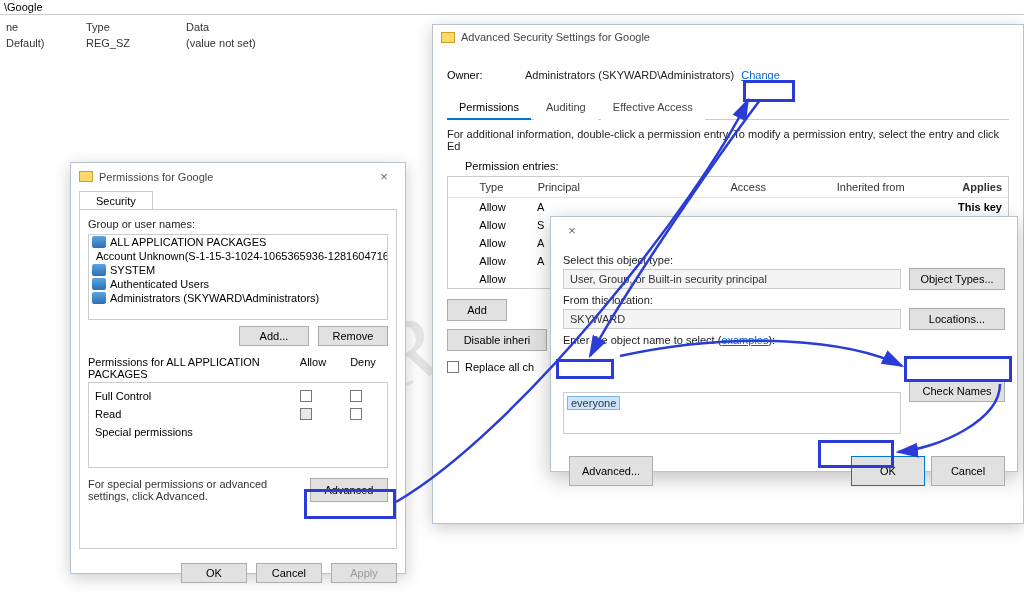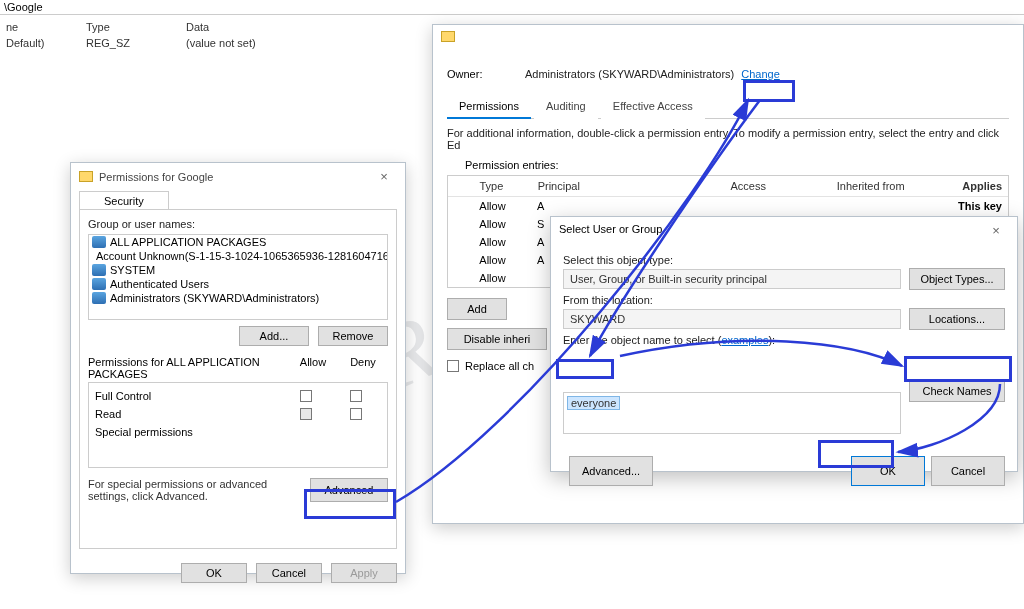--- a/index.html
+++ b/index.html
@@ -20,21 +20,21 @@
 
 .win { position: absolute; background: #fff; border: 1px solid #b8c2cc; box-shadow: 0 4px 16px rgba(0,0,0,0.2); }
 .win-titlebar { display: flex; align-items: center; padding: 6px 8px; background: #fff; }
 .win-titlebar .folder-icon { width: 14px; height: 11px; background: #ffd86b; border: 1px solid #c9a227; margin-right: 6px; }
 .win-title { flex: 1; color: #444; }
 .win-close { width: 26px; text-align: center; color: #666; font-size: 13px; }
 
 
 .perm-dlg { left: 70px; top: 162px; width: 336px; height: 412px; }
 .tab-strip { padding: 0 8px; }
-.tab { display: inline-block; border: 1px solid #ccc; border-bottom: none; padding: 3px 24px; background: #fff; position: relative; top: 1px; }
+.tab { display: inline-block; border: 1px solid #ccc; border-bottom: none; padding: 3px 16px; background: #fff; position: relative; top: 1px; }
 .tab-body { margin: 0 8px 8px 8px; border: 1px solid #ccc; padding: 8px; height: 340px; position: relative; }
 .label { color: #222; margin-bottom: 4px; }
 .listbox { border: 1px solid #ccc; height: 86px; overflow: hidden; background: #fff; }
 .listitem { display: flex; align-items: center; padding: 1px 3px; white-space: nowrap; }
 .usericon { width: 14px; height: 12px; margin-right: 4px; background: linear-gradient(#5aa5e0,#2d6fb3); border-radius: 2px; }
 .btn { background: #e1e1e1; border: 1px solid #adadad; padding: 3px 0; text-align: center; display: inline-block; min-width: 70px; cursor: default; }
 .btn.disabled { color: #9a9a9a; }
 .btnrow-right { text-align: right; margin-top: 6px; }
 .btnrow-right .btn { margin-left: 6px; }
 
@@ -190,20 +190,21 @@
   <div class="dlg-btn-row">
     <span class="btn">OK</span>
     <span class="btn">Cancel</span>
     <span class="btn disabled">Apply</span>
   </div>
 </div>
 
 <div class="win adv-win">
   <div class="win-titlebar">
     <span class="folder-icon"></span>
+    <span class="win-title">Advanced Security Settings for Google</span>
   </div>
   <div class="adv-body">
     <div class="owner-row">
       <span class="olabel">Owner:</span>
       <span class="oval">Administrators (SKYWARD\Administrators)</span>
       <span class="change-link">Change</span>
     </div>
     <div class="adv-tabs">
       <span class="tab active">Permissions</span>
       <span class="tab">Auditing</span>
@@ -271,21 +272,20 @@
       <span>Replace all ch</span>
     </div>
     <div class="adv-ok-row">
       <span class="btn">OK</span>
     </div>
   </div>
 </div>
 
 <div class="sel-dlg">
   <div class="sel-title">
-    <span class="t">Select User or Group</span>
     <span class="win-close">×</span>
   </div>
   <div class="sel-body">
     <div class="sel-label">Select this object type:</div>
     <div class="sel-field-row">
       <div class="sel-field">User, Group, or Built-in security principal</div>
       <span class="btn sel-btn">Object Types...</span>
     </div>
     <div class="sel-label">From this location:</div>
     <div class="sel-field-row">

